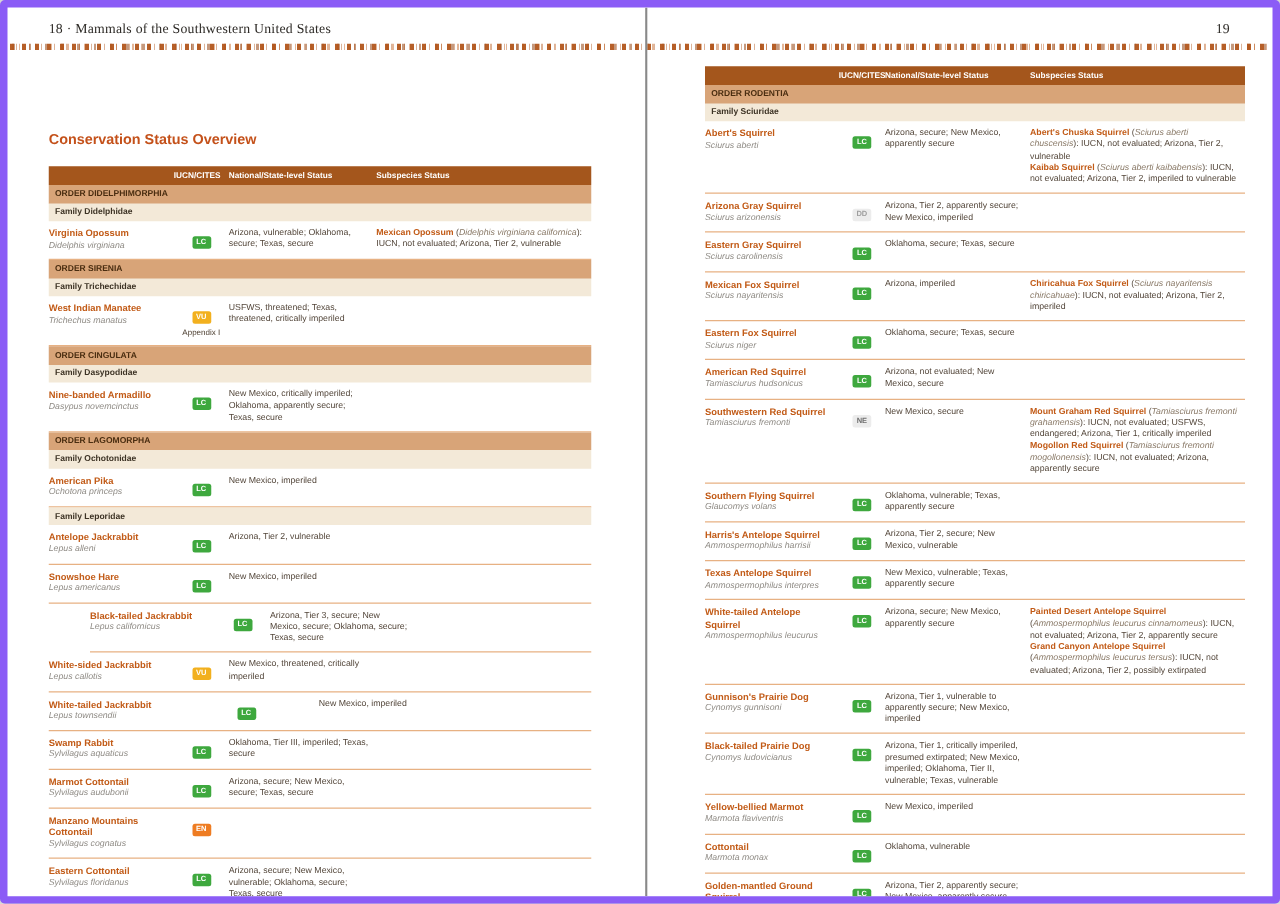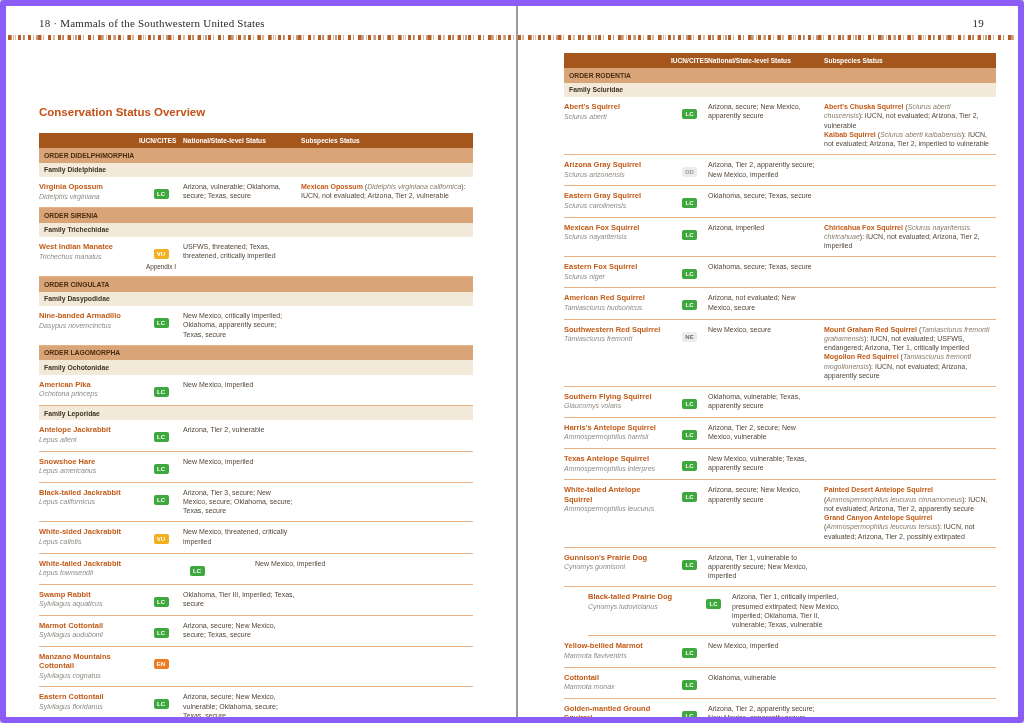--- a/index.html
+++ b/index.html
@@ -119,21 +119,21 @@
       </div>
       <div class="trow sprow" style="border-bottom-color: rgb(231, 177, 131);">
         <div class="cell">
           <div class="cname">Snowshoe Hare</div>
           <div class="sci">Lepus americanus</div>
         </div>
         <div class="bcell"><span class="badge" style="background: rgb(62, 168, 62); color: rgb(255, 255, 255);">LC</span></div>
         <div class="cell status">New Mexico, imperiled</div>
         <div class="cell"></div>
       </div>
-      <div class="trow sprow" style="border-bottom-color: rgb(231, 177, 131);">
+      <div class="trow sprow" style="border-bottom-color: rgb(231, 177, 131); margin-left: 33px;">
         <div class="cell">
           <div class="cname">Black-tailed Jackrabbit</div>
           <div class="sci">Lepus californicus</div>
         </div>
         <div class="bcell"><span class="badge" style="background: rgb(62, 168, 62); color: rgb(255, 255, 255);">LC</span></div>
         <div class="cell status">Arizona, Tier 3, secure; New Mexico, secure; Oklahoma, secure; Texas, secure</div>
         <div class="cell"></div>
       </div>
       <div class="trow sprow" style="border-bottom-color: rgb(231, 177, 131);">
         <div class="cell">
@@ -311,21 +311,21 @@
       </div>
       <div class="trow sprow" style="border-bottom-color: rgb(231, 177, 131);">
         <div class="cell">
           <div class="cname">Gunnison's Prairie Dog</div>
           <div class="sci">Cynomys gunnisoni</div>
         </div>
         <div class="bcell"><span class="badge" style="background: rgb(62, 168, 62); color: rgb(255, 255, 255);">LC</span></div>
         <div class="cell status">Arizona, Tier 1, vulnerable to apparently secure; New Mexico, imperiled</div>
         <div class="cell"></div>
       </div>
-      <div class="trow sprow" style="border-bottom-color: rgb(231, 177, 131); margin-left: 24px;">
+      <div class="trow sprow" style="border-bottom-color: rgb(231, 177, 131);">
         <div class="cell">
           <div class="cname">Black-tailed Prairie Dog</div>
           <div class="sci">Cynomys ludovicianus</div>
         </div>
         <div class="bcell"><span class="badge" style="background: rgb(62, 168, 62); color: rgb(255, 255, 255);">LC</span></div>
         <div class="cell status">Arizona, Tier 1, critically imperiled, presumed extirpated; New Mexico, imperiled; Oklahoma, Tier II, vulnerable; Texas, vulnerable</div>
         <div class="cell"></div>
       </div>
       <div class="trow sprow" style="border-bottom-color: rgb(231, 177, 131);">
         <div class="cell">

